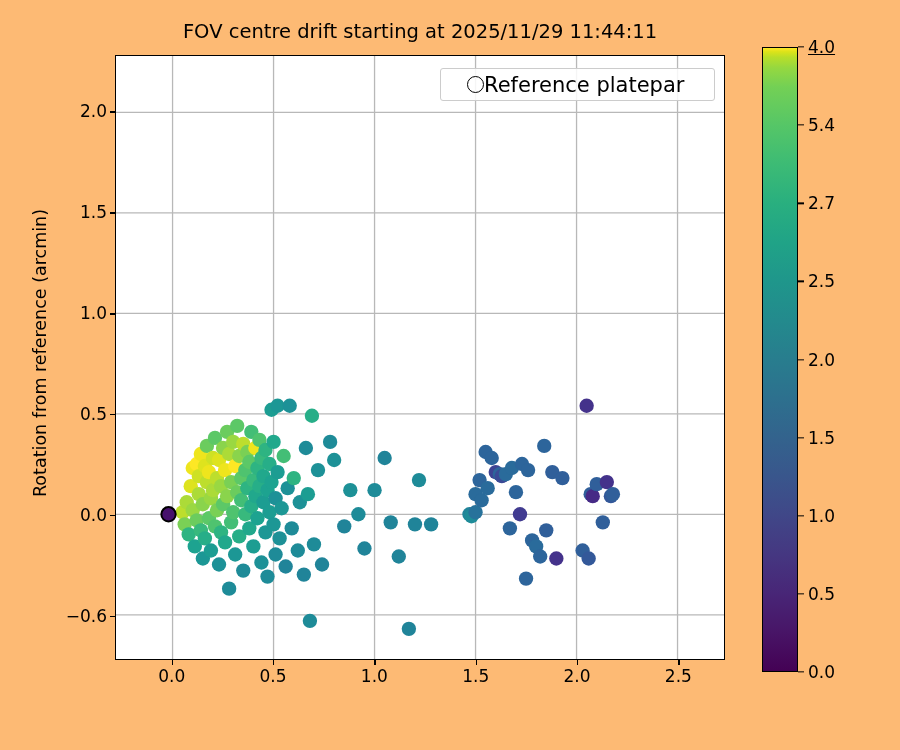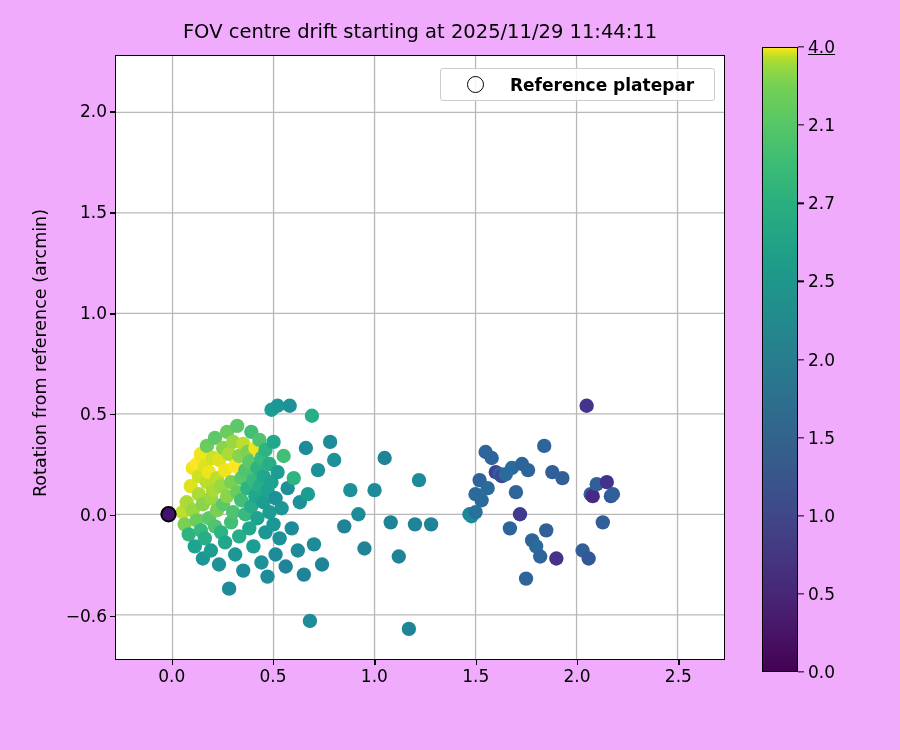--- a/index.html
+++ b/index.html
@@ -12,21 +12,21 @@
     height: 750px;
     font-family: "DejaVu Sans", sans-serif;
     position: relative;
     overflow: hidden;
   }
   #figure {
     position: absolute;
     left: 0; top: 0;
     width: 900px;
     height: 750px;
-    background: #f0abfc;
+    background: #fdba74;
   }
   
   #plot-title {
     position: absolute;
     left: 115px;
     top: 20px;
     width: 610px;
     text-align: center;
     font-size: 19.5px;
     color: #000000;
@@ -106,25 +106,23 @@
   #legend-marker {
     width: 15px;
     height: 15px;
     border: 1.6px solid #000000;
     border-radius: 50%;
     background: transparent;
     margin-left: 26px;
     flex: none;
   }
   #legend-text {
-    font-size: 17px;
-    color: #000000;
-    margin-left: 26px;
-    white-space: nowrap;
-    font-weight: bold;
+    font-size: 21px;
+    color: #000000;
+    white-space: nowrap;
   }
   
   #colorbar-wrap {
     position: absolute;
     left: 762px;
     top: 47px;
     width: 36px;
     height: 625px;
   }
   #colorbar-gradient {
@@ -413,21 +411,21 @@
       <div class="cbar-label" style="top: 468.75px;">1.0</div>
       <div class="cbar-tick" style="top: 390.625px;"></div>
       <div class="cbar-label" style="top: 390.625px;">1.5</div>
       <div class="cbar-tick" style="top: 312.5px;"></div>
       <div class="cbar-label" style="top: 312.5px;">2.0</div>
       <div class="cbar-tick" style="top: 234.375px;"></div>
       <div class="cbar-label" style="top: 234.375px;">2.5</div>
       <div class="cbar-tick" style="top: 156.25px;"></div>
       <div class="cbar-label" style="top: 156.25px;">2.7</div>
       <div class="cbar-tick" style="top: 78.125px;"></div>
-      <div class="cbar-label" style="top: 78.125px;">2.1</div>
+      <div class="cbar-label" style="top: 78.125px;">5.4</div>
       <div class="cbar-tick" style="top: 0px;"></div>
       <div class="cbar-label" style="top: 0px; text-decoration: underline;">4.0</div>
     </div>
 
 <div class="axis-tick-x" style="left: 171.744px;"></div>
     <div class="axis-tick-x" style="left: 273.073px;"></div>
     <div class="axis-tick-x" style="left: 374.402px;"></div>
     <div class="axis-tick-x" style="left: 475.731px;"></div>
     <div class="axis-tick-x" style="left: 577.06px;"></div>
     <div class="axis-tick-x" style="left: 678.389px;"></div>

